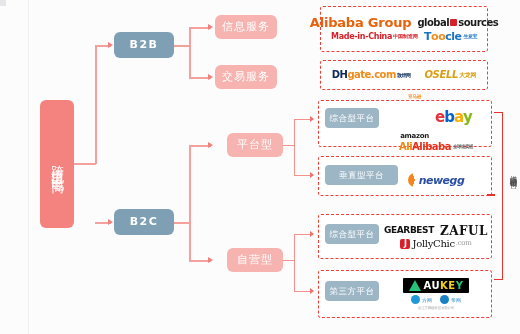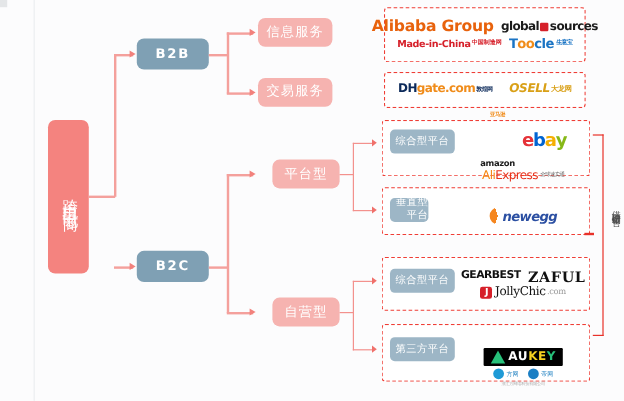--- a/index.html
+++ b/index.html
@@ -67,21 +67,21 @@
   .lg-dh{font-size:10px;font-weight:bold;color:#0c2a5a;letter-spacing:-.5px;}
   .lg-dh .g{color:#f08c1a;}
   .lg-dh .cn{font-size:5px;color:#0c2a5a;margin-left:1px;}
   .lg-osell{font-size:10px;font-weight:bold;color:#d9a017;font-style:italic;letter-spacing:-.3px;}
   .lg-osell .cn{font-size:6px;font-style:normal;margin-left:1px;}
   .lg-amazon{font-size:7px;font-weight:bold;color:#1b1b1b;letter-spacing:-.3px;gap:33px;}
   .lg-amazon .cn{font-size:4.5px;color:#f08c1a;display:block;text-align:center;}
   .lg-ebay{font-size:15px;font-weight:bold;letter-spacing:-1px;}
   .lg-ebay .e{color:#e53238;}.lg-ebay .b{color:#0064d2;}
   .lg-ebay .a{color:#f5af02;}.lg-ebay .y{color:#86b817;}
-  .lg-ali{font-size:10px;font-weight:normal;letter-spacing:-.5px;}
+  .lg-ali{font-size:10px;font-weight:bold;letter-spacing:-.5px;}
   .lg-ali .ali{color:#f5860f;}.lg-ali .ex{color:#e8331c;}
   .lg-ali .cn{font-size:4.5px;color:#666;margin-left:2px;}
   .lg-newegg{font-size:11px;font-weight:bold;color:#2b4fa2;font-style:italic;letter-spacing:-.5px;
              display:flex;align-items:center;}
   .newegg-swoosh{width:14px;height:14px;border-radius:50%;
                  background:conic-gradient(from 200deg,#f5861f 0deg 140deg,transparent 140deg);
                  margin-right:-3px;}
   .lg-gearbest{font-size:9px;font-weight:bold;color:#111;letter-spacing:-.4px;}
   .lg-zaful{font-size:12px;font-weight:bold;color:#111;letter-spacing:.5px;
             font-family:"DejaVu Serif","Liberation Serif",serif;}
@@ -164,21 +164,21 @@
   <div class="arrow2" style="left:310px;top:288px;"></div>
 
   <div class="panel" style="left:320px;top:6px;width:168px;height:46px;"></div>
   <div class="panel" style="left:320px;top:60px;width:168px;height:30px;"></div>
   <div class="panel" style="left:318px;top:100px;width:174px;height:47px;"></div>
   <div class="panel" style="left:318px;top:156px;width:174px;height:40px;"></div>
   <div class="panel" style="left:318px;top:214px;width:174px;height:45px;"></div>
   <div class="panel" style="left:318px;top:270px;width:174px;height:48px;"></div>
 
   <div class="node blue-small" style="left:325px;top:108px;width:54px;height:20px;">综合型平台</div>
-  <div class="node blue-small" style="left:325px;top:165px;width:32px;height:20px;">垂直型平台</div>
+  <div class="node blue-small" style="left:325px;top:165px;width:73px;height:20px;">垂直型平台</div>
   <div class="node blue-small" style="left:325px;top:224px;width:54px;height:20px;">综合型平台</div>
   <div class="node blue-small" style="left:325px;top:281px;width:54px;height:20px;">第三方平台</div>
 
   <div class="logos" style="left:324px;top:8px;width:160px;height:42px;">
     <div class="logorow">
       <div class="lg lg-alibaba">Alibaba Group</div>
       <div class="lg lg-gs">
         <span>global</span>
           <span class="dot"></span>
           <span>sources</span>
@@ -221,21 +221,21 @@
       <div class="lg lg-ebay">
         <span class="e">e</span>
           <span class="b">b</span>
           <span class="a">a</span>
           <span class="y">y</span>
       </div>
     </div>
     <div class="logorow">
       <div class="lg lg-ali">
         <span class="ali">Ali</span>
-          <span class="ex">Express</span>
+          <span class="ex">Alibaba</span>
           <span class="cn">全球速卖通</span>
       </div>
     </div>
   </div>
 
   <div class="logos" style="left:382px;top:162px;width:108px;height:36px;">
     <div class="lg lg-newegg">
       <span class="newegg-swoosh"></span>
         <span>newegg</span>
     </div>
@@ -248,21 +248,21 @@
     </div>
     <div class="logorow">
       <div class="lg lg-jolly">
         <span class="jbox">J</span>
           <span>JollyChic</span>
           <span class="dim">.com</span>
       </div>
     </div>
   </div>
 
-  <div class="logos" style="left:382px;top:284px;width:108px;height:44px;">
+  <div class="logos" style="left:382px;top:272px;width:108px;height:44px;">
     <div class="lg lg-aukey">
       <span class="aukey-a"></span>
       <span class="txt"><span class="c1">AU</span><span class="c2">KE</span><span class="c3">Y</span></span>
     </div>
     <div class="logorow" style="gap:8px;">
       <div class="lg-small">
         <span class="circ"></span>
           <span>方网</span>
       </div>
       <div class="lg-small">

